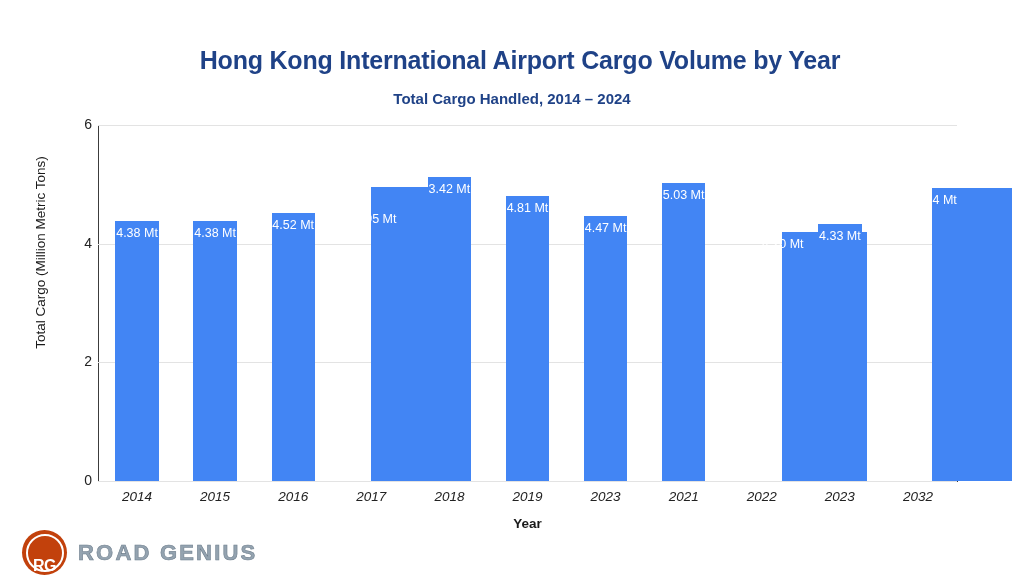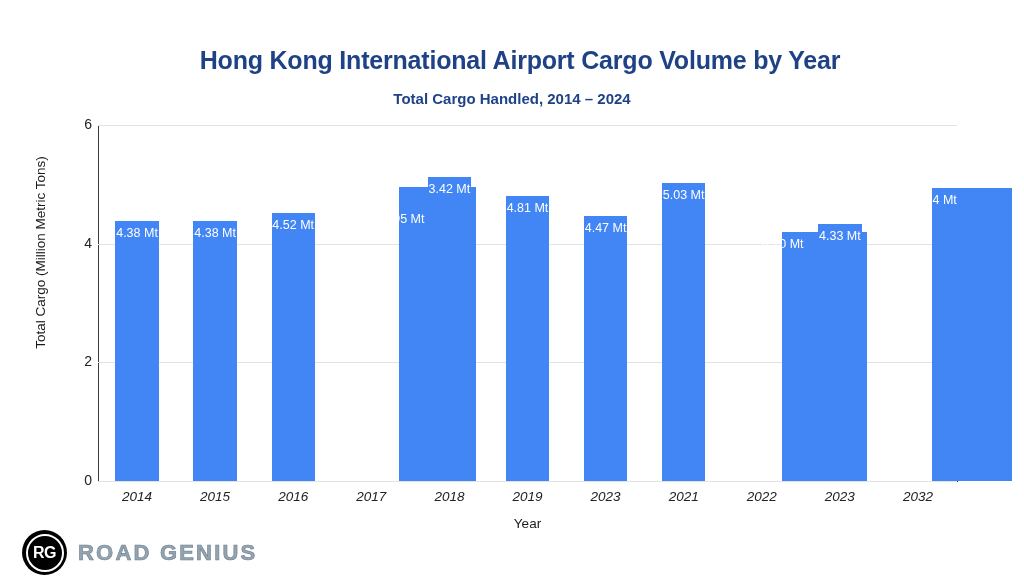--- a/index.html
+++ b/index.html
@@ -136,39 +136,40 @@
     transform-origin: center center;
   }
   #xlabel {
     position: absolute;
     left: 98px;
     top: 516px;
     width: 859px;
     text-align: center;
     font-size: 13.5px;
     color: #1a1a1a;
+    font-weight: bold;
   }
 
   
   #logo {
     position: absolute;
     left: 22px;
     top: 530px;
     display: flex;
     align-items: center;
     gap: 11px;
   }
   #logo-badge {
     position: relative;
     width: 45px;
     height: 45px;
     border-radius: 50%;
-    background: #000000;
+    background: #c2410c;
     display: flex;
-    align-items: center;
+    align-items: flex-end;
     justify-content: center;
   }
   #logo-badge::after {
     content: "";
     position: absolute;
     left: 3.5px;
     top: 3.5px;
     width: 34px;
     height: 34px;
     border: 2px solid #ffffff;
@@ -221,21 +222,21 @@
           <div class="bar-label" style="color: rgb(255, 255, 255);">4.38 Mt</div>
         </div>
         <div class="bar-group" style="left: 95.4661px; width: 43.3405px; height: 259.88px;">
           <div class="bar" style="height: 259.88px; background: rgb(66, 133, 244);"></div>
           <div class="bar-label" style="color: rgb(255, 255, 255);">4.38 Mt</div>
         </div>
         <div class="bar-group" style="left: 173.557px; width: 43.3405px; height: 268.187px;">
           <div class="bar" style="height: 268.187px; background: rgb(66, 133, 244);"></div>
           <div class="bar-label" style="color: rgb(255, 255, 255);">4.52 Mt</div>
         </div>
-        <div class="bar-group" style="left: 267px; width: 43.3405px; height: 274px; padding-left: 34px;">
+        <div class="bar-group" style="left: 239px; width: 43.3405px; height: 274px; padding-left: 34px;">
           <div class="bar" style="height: 293.7px; background: rgb(66, 133, 244);"></div>
           <div class="bar-label" style="color: rgb(255, 255, 255);">4.95 Mt</div>
         </div>
         <div class="bar-group" style="left: 329.739px; width: 43.3405px; height: 303.787px;">
           <div class="bar" style="height: 303.787px; background: rgb(66, 133, 244);"></div>
           <div class="bar-label" style="color: rgb(255, 255, 255);">3.42 Mt</div>
         </div>
         <div class="bar-group" style="left: 407.83px; width: 43.3405px; height: 285.393px;">
           <div class="bar" style="height: 285.393px; background: rgb(66, 133, 244);"></div>
           <div class="bar-label" style="color: rgb(255, 255, 255);">4.81 Mt</div>

